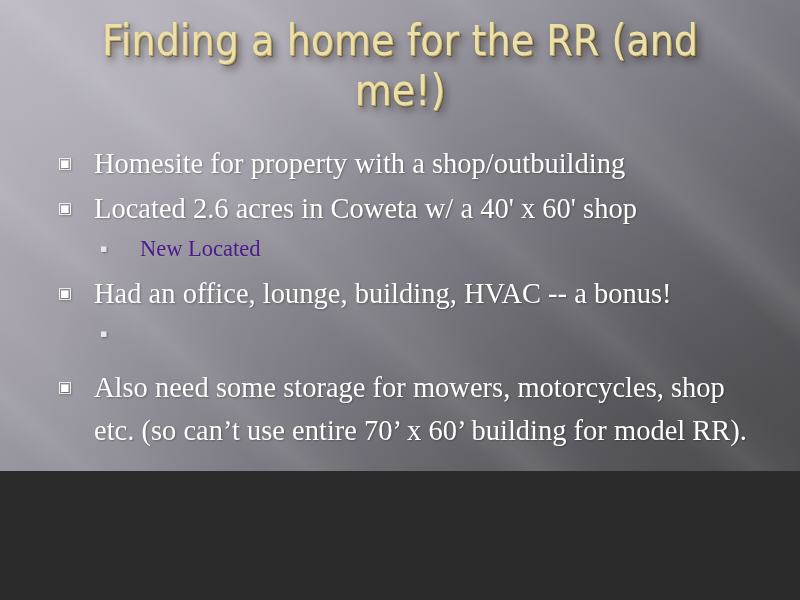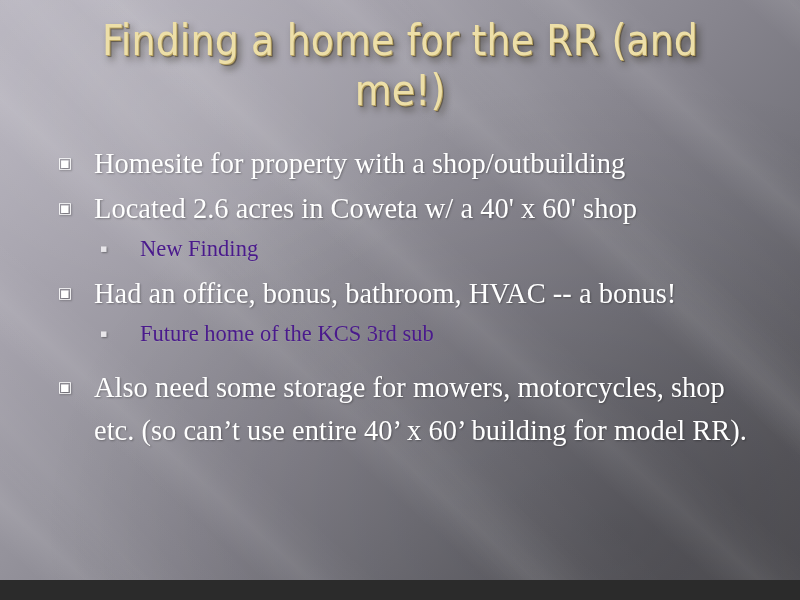--- a/index.html
+++ b/index.html
@@ -4,21 +4,21 @@
 <title>Slide</title>
 <style>
   html, body {
     margin: 0;
     padding: 0;
     background: #2b2b2b;
   }
   #slide {
     position: relative;
     width: 800px;
-    height: 580px;
+    height: 471px;
     overflow: hidden;
     font-family: "Liberation Serif", "DejaVu Serif", serif;
     
     background:
       linear-gradient(135deg,
         #b9b6c0 0%,
         #b0adb7 12%,
         #a3a0aa 26%,
         #95939c 40%,
         #86848d 54%,
@@ -175,35 +175,34 @@
         <span class="text">Homesite for property with a shop/outbuilding</span>
       </div>
 
       <div class="bullet-row lvl1">
         <span class="marker">▣</span>
         <span class="text">Located 2.6 acres in Coweta w/ a 40' x 60' shop</span>
       </div>
 
       <div class="bullet-row lvl2">
         <span class="marker">▪</span>
-        <span class="text">New Finding</span>
-      </div>
-
-      <div class="bullet-row lvl1">
-        <span class="marker">▣</span>
-        <span class="text">Had an office, bonus, bathroom, HVAC -- a bonus!</span>
+        <span class="text">New Located</span>
+      </div>
+
+      <div class="bullet-row lvl1">
+        <span class="marker">▣</span>
+        <span class="text">Had an office, lounge, building, HVAC -- a bonus!</span>
       </div>
 
       <div class="bullet-row lvl2">
         <span class="marker">▪</span>
-        <span class="text">Future home of the KCS 3rd sub</span>
       </div>
 
       <div class="sp-after"></div>
 
       <div class="bullet-row lvl1">
         <span class="marker">▣</span>
-        <span class="text">Also need some storage for mowers, motorcycles, shop etc. (so can’t use entire 40’ x 60’ building for model RR).</span>
+        <span class="text">Also need some storage for mowers, motorcycles, shop etc. (so can’t use entire 70’ x 60’ building for model RR).</span>
       </div>
 
     </div>
   </div>
 </div>
 
 </body></html>

